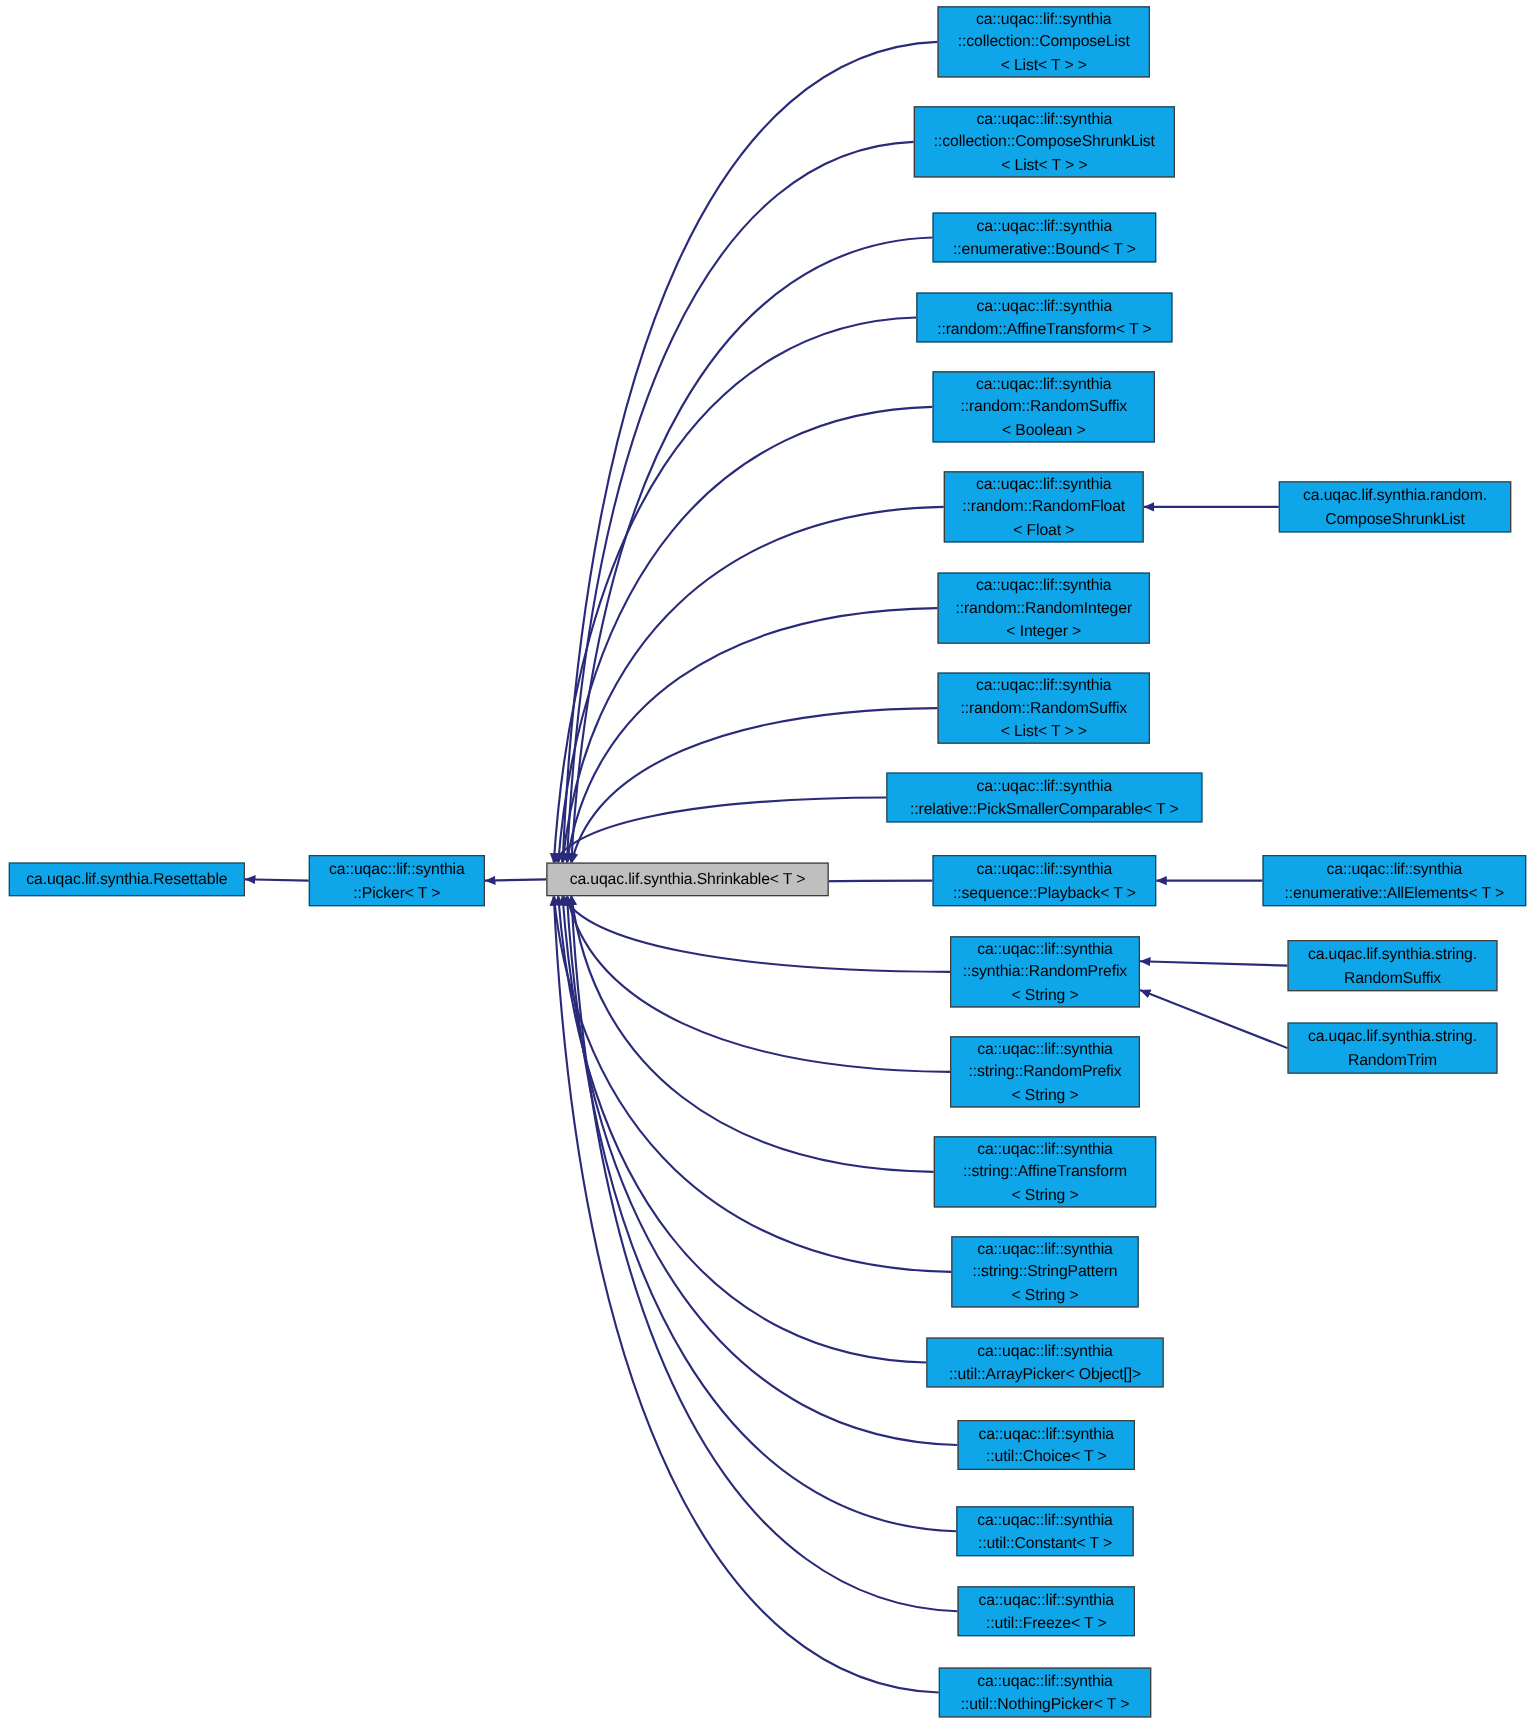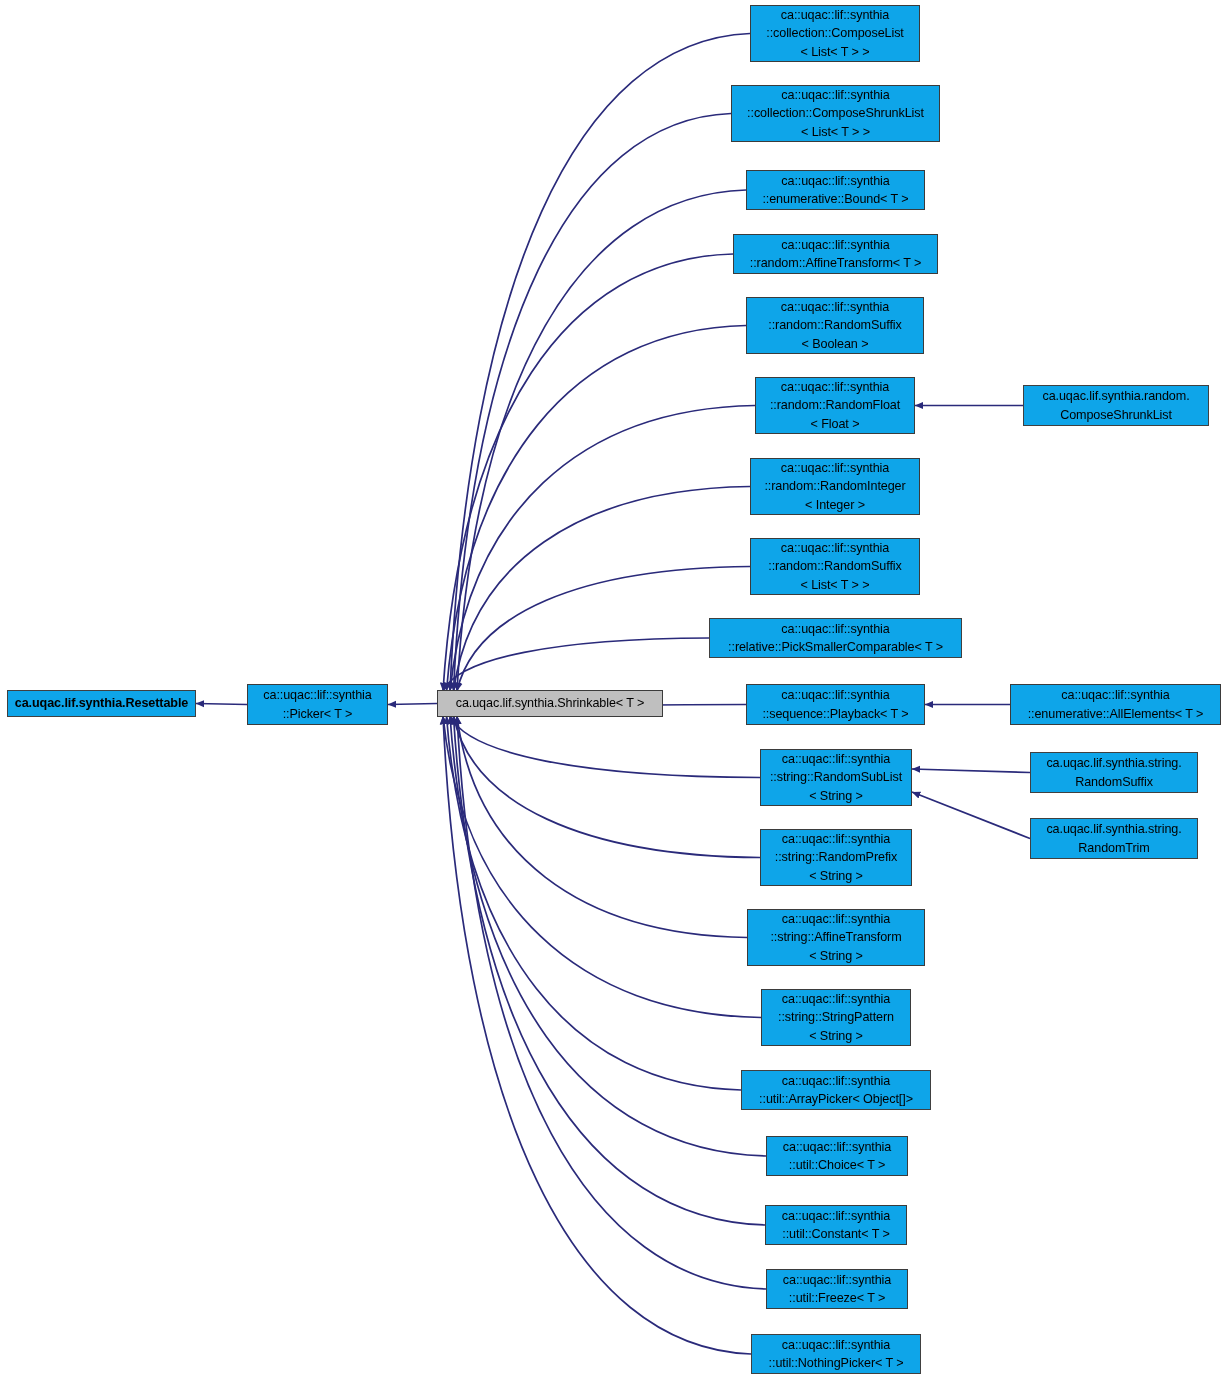--- a/index.html
+++ b/index.html
@@ -87,21 +87,21 @@
         <path d="M766,1289 C586.78,1283.27 475.54,1071.26 457,716"></path>
         <path d="M751,1354 C572.36,1347.62 461.48,1111.56 443,716"></path>
         <path d="M1023,405.5 L915,405.5"></path>
         <path d="M1010,704.5 L925,704.5"></path>
         <path d="M1030,772.5 L912,769"></path>
         <path d="M1030,838.5 L912,792"></path>
       </g>
   </svg>
 
   <div id="nodes-layer">
-      <div class="node-box" style="left: 7px; top: 690px; width: 189px; height: 27px; font-weight: bold;">
+      <div class="node-box" style="left: 7px; top: 690px; width: 189px; height: 27px;">
         <span class="node-line">ca.uqac.lif.synthia.Resettable</span>
       </div>
       <div class="node-box thick" style="left: 247px; top: 684px; width: 141px; height: 41px;">
         <span class="node-line">ca::uqac::lif::synthia</span>
         <span class="node-line">::Picker&lt; T &gt;</span>
       </div>
       <div class="node-box root-node" style="left: 437px; top: 690px; width: 226px; height: 27px; text-align: center;">
         <span class="node-line">ca.uqac.lif.synthia.Shrinkable&lt; T &gt;</span>
       </div>
       <div class="node-box thick" style="left: 750px; top: 5px; width: 170px; height: 57px;">
@@ -153,21 +153,21 @@
       <div class="node-box thick" style="left: 746px; top: 684px; width: 179px; height: 41px;">
         <span class="node-line">ca::uqac::lif::synthia</span>
         <span class="node-line">::sequence::Playback&lt; T &gt;</span>
       </div>
       <div class="node-box thick" style="left: 1010px; top: 684px; width: 211px; height: 41px;">
         <span class="node-line">ca::uqac::lif::synthia</span>
         <span class="node-line">::enumerative::AllElements&lt; T &gt;</span>
       </div>
       <div class="node-box thick" style="left: 760px; top: 749px; width: 152px; height: 57px;">
         <span class="node-line">ca::uqac::lif::synthia</span>
-        <span class="node-line">::string::RandomSubList</span>
+        <span class="node-line">::synthia::RandomPrefix</span>
         <span class="node-line">&lt; String &gt;</span>
       </div>
       <div class="node-box" style="left: 1030px; top: 752px; width: 168px; height: 41px;">
         <span class="node-line">ca.uqac.lif.synthia.string.</span>
         <span class="node-line">RandomSuffix</span>
       </div>
       <div class="node-box" style="left: 1030px; top: 818px; width: 168px; height: 41px;">
         <span class="node-line">ca.uqac.lif.synthia.string.</span>
         <span class="node-line">RandomTrim</span>
       </div>

